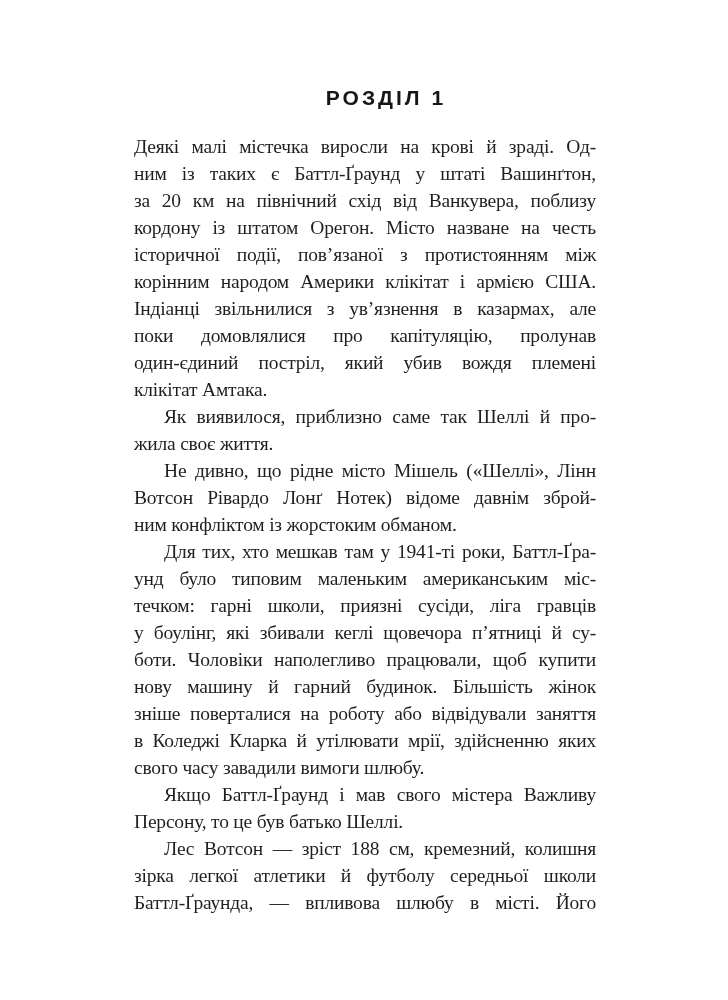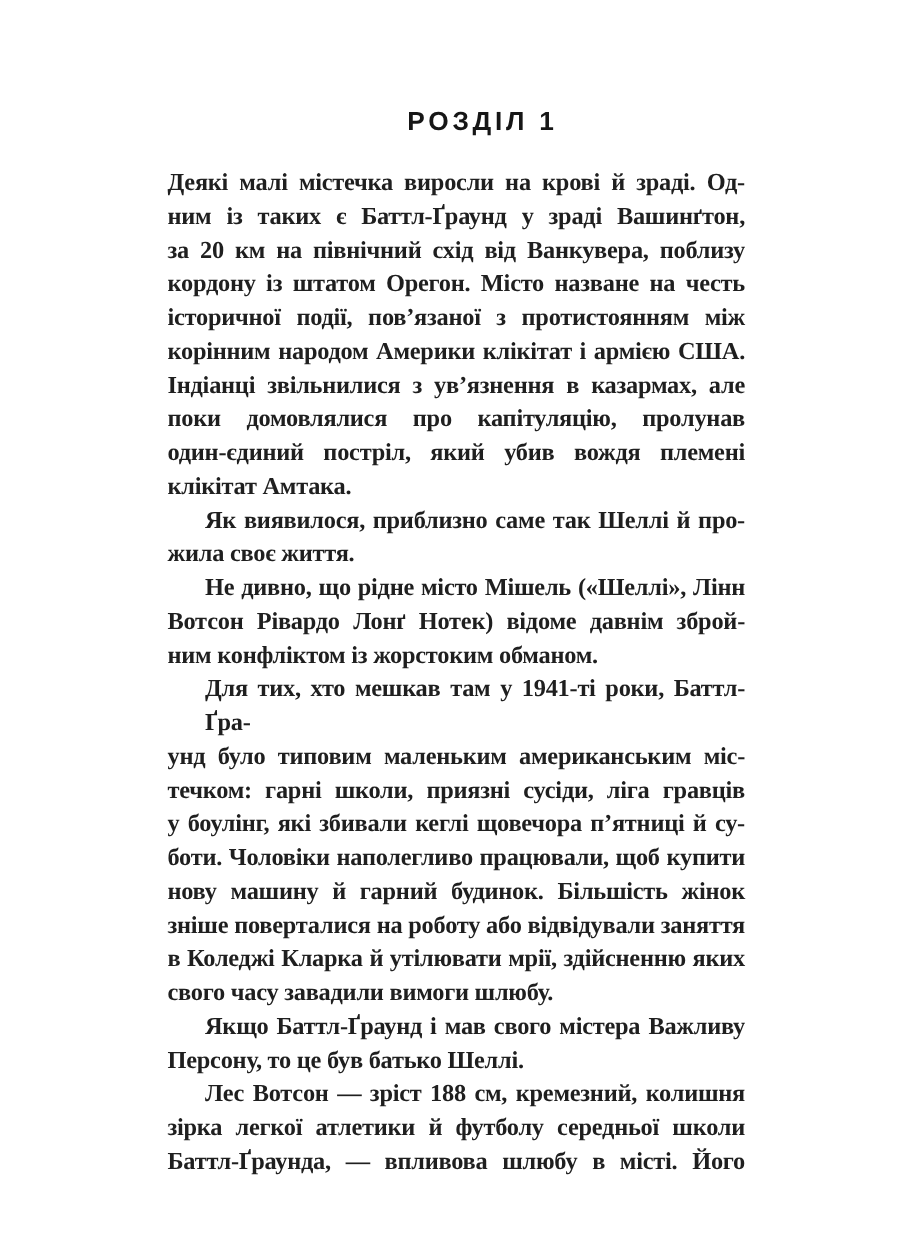--- a/index.html
+++ b/index.html
@@ -31,21 +31,21 @@
   .text-block {
     position: absolute;
     top: 133px;
     left: 134px;
     width: 462px;
     font-size: 19.5px;
     line-height: 27px;
     letter-spacing: -0.2px;
     color: #1f1f1f;
   }
-  .paragraph { margin: 0; font-weight: bold; }
+  .paragraph { margin: 0; }
   .line {
     text-align: justify;
     text-align-last: justify;
   }
   .line-last {
     text-align-last: left;
   }
   .line-indent {
     padding-left: 30px;
   }
@@ -62,21 +62,21 @@
 </style>
 </head>
 <body>
 
 <div class="book-page">
   <div class="chapter-title">РОЗДІЛ 1</div>
 
   <div class="text-block">
       <div class="paragraph">
         <div class="line">Деякі малі містечка виросли на крові й зраді. Од-</div>
-        <div class="line">ним із таких є Баттл-Ґраунд у зраді Вашинґтон,</div>
+        <div class="line">ним із таких є Баттл-Ґраунд у штаті Вашинґтон,</div>
         <div class="line">за 20 км на північний схід від Ванкувера, поблизу</div>
         <div class="line">кордону із штатом Орегон. Місто назване на честь</div>
         <div class="line">історичної події, пов’язаної з протистоянням між</div>
         <div class="line">корінним народом Америки клікітат і армією США.</div>
         <div class="line">Індіанці звільнилися з ув’язнення в казармах, але</div>
         <div class="line">поки домовлялися про капітуляцію, пролунав</div>
         <div class="line">один-єдиний постріл, який убив вождя племені</div>
         <div class="line line-last">клікітат Амтака.</div>
       </div>
       <div class="paragraph">

